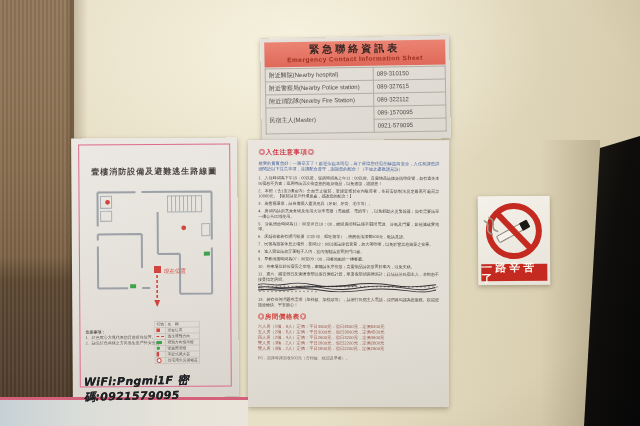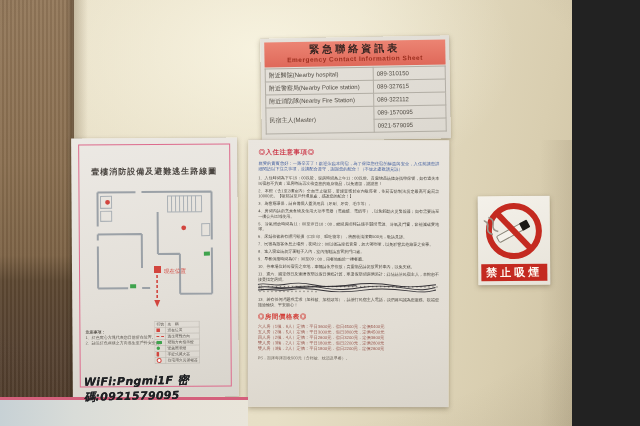--- a/index.html
+++ b/index.html
@@ -1,16 +1,16 @@
 <!DOCTYPE html>
 <html><head>
 <meta charset="utf-8">
 <style>
   html,body{margin:0;padding:0;background:#222;}
-  .stage{position:relative;width:572px;height:426px;overflow:hidden;
+  .stage{position:relative;width:640px;height:426px;overflow:hidden;
     font-family:"Liberation Sans",sans-serif;
     background:
       radial-gradient(ellipse 420px 260px at 46% 12%, rgba(250,246,228,.85) 0%, rgba(250,246,228,0) 60%),
       linear-gradient(102deg,#e9e1c9 0%,#e7dfc6 55%,#d9ceb0 86%,#cfc3a4 100%);
   }
   .stage::after{content:"";position:absolute;inset:0;pointer-events:none;
     background:radial-gradient(ellipse 560px 400px at 50% 42%, rgba(0,0,0,0) 62%, rgba(60,50,30,.14) 100%);}
   
   .curtain{position:absolute;left:0;top:0;width:74px;height:426px;
     background:
@@ -239,21 +239,21 @@
       <circle cx="30" cy="31" r="25" fill="none" stroke="#c42a20" stroke-width="6"></circle>
       <g transform="rotate(-28 30 31)">
         <rect x="12" y="27.5" width="28" height="7" rx="1.5" fill="#f4f1ea" stroke="#8a8578" stroke-width="1"></rect>
         <rect x="38" y="26.8" width="8.5" height="8.4" rx="1" fill="#1d1a16"></rect>
         <path d="M10,24 q-5,-4 -1,-9 q3,-4 -1,-8" stroke="#9a958a" stroke-width="1.6" fill="none"></path>
         <path d="M16,24 q-5,-4 -1,-9 q3,-4 -1,-8" stroke="#9a958a" stroke-width="1.6" fill="none"></path>
       </g>
       <line x1="13" y1="13" x2="47" y2="49" stroke="#c42a20" stroke-width="6"></line>
     </svg>
     <div class="sign-band">
-      <span>禁止吸煙</span>
+      <span>一路辛苦了</span>
     </div>
   </div>
 
   <div class="wifi">WiFi:Pngmi1F 密碼:0921579095</div>
 
   <div class="table-edge"></div>
   <div class="table-surface"></div>
 
   <div class="tv-shade"></div>
   <div class="tv"></div>

